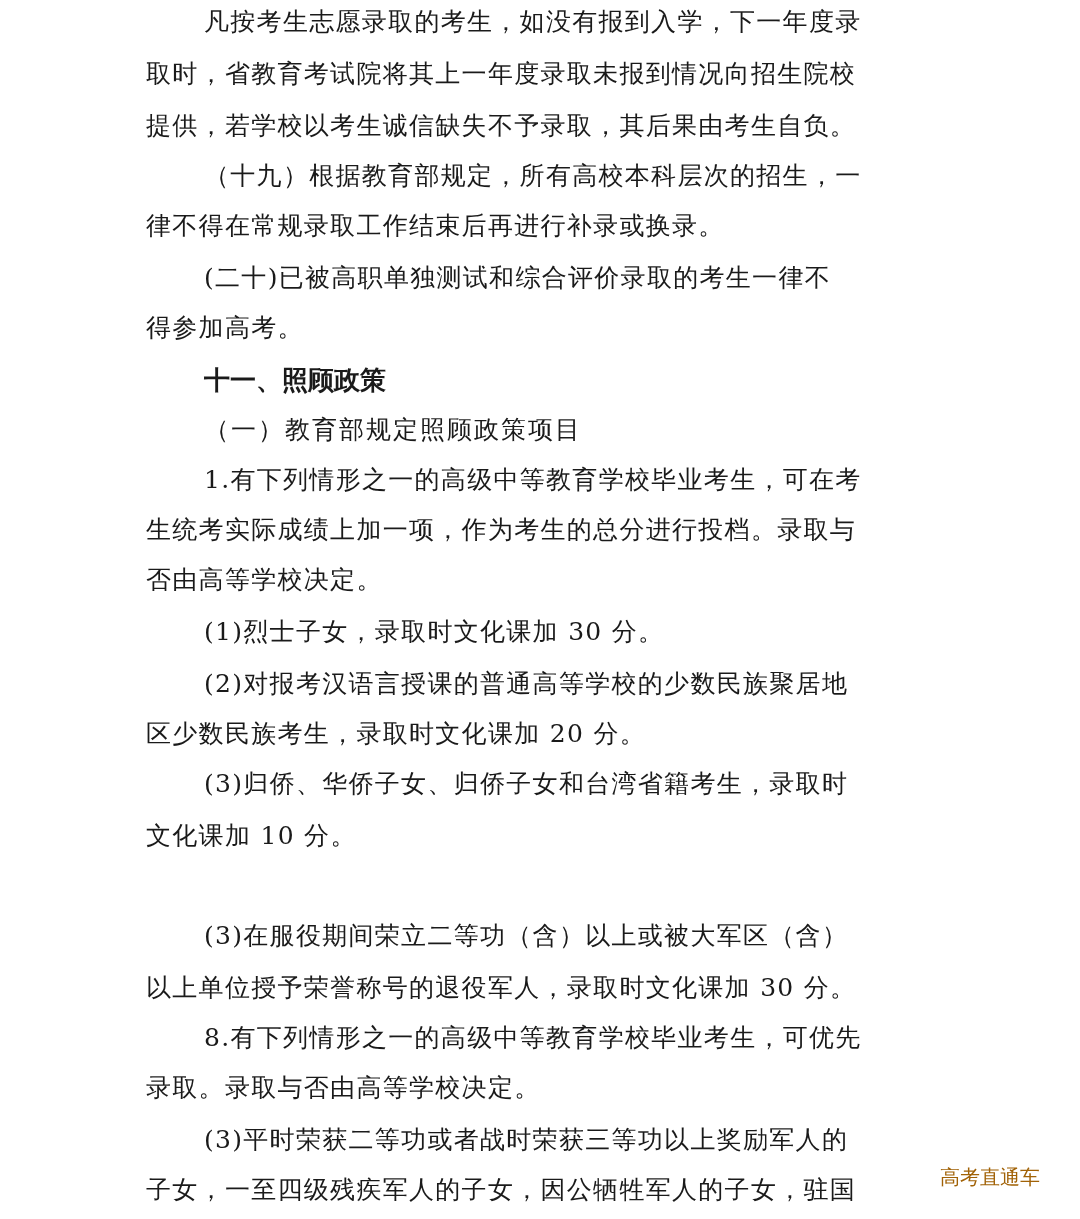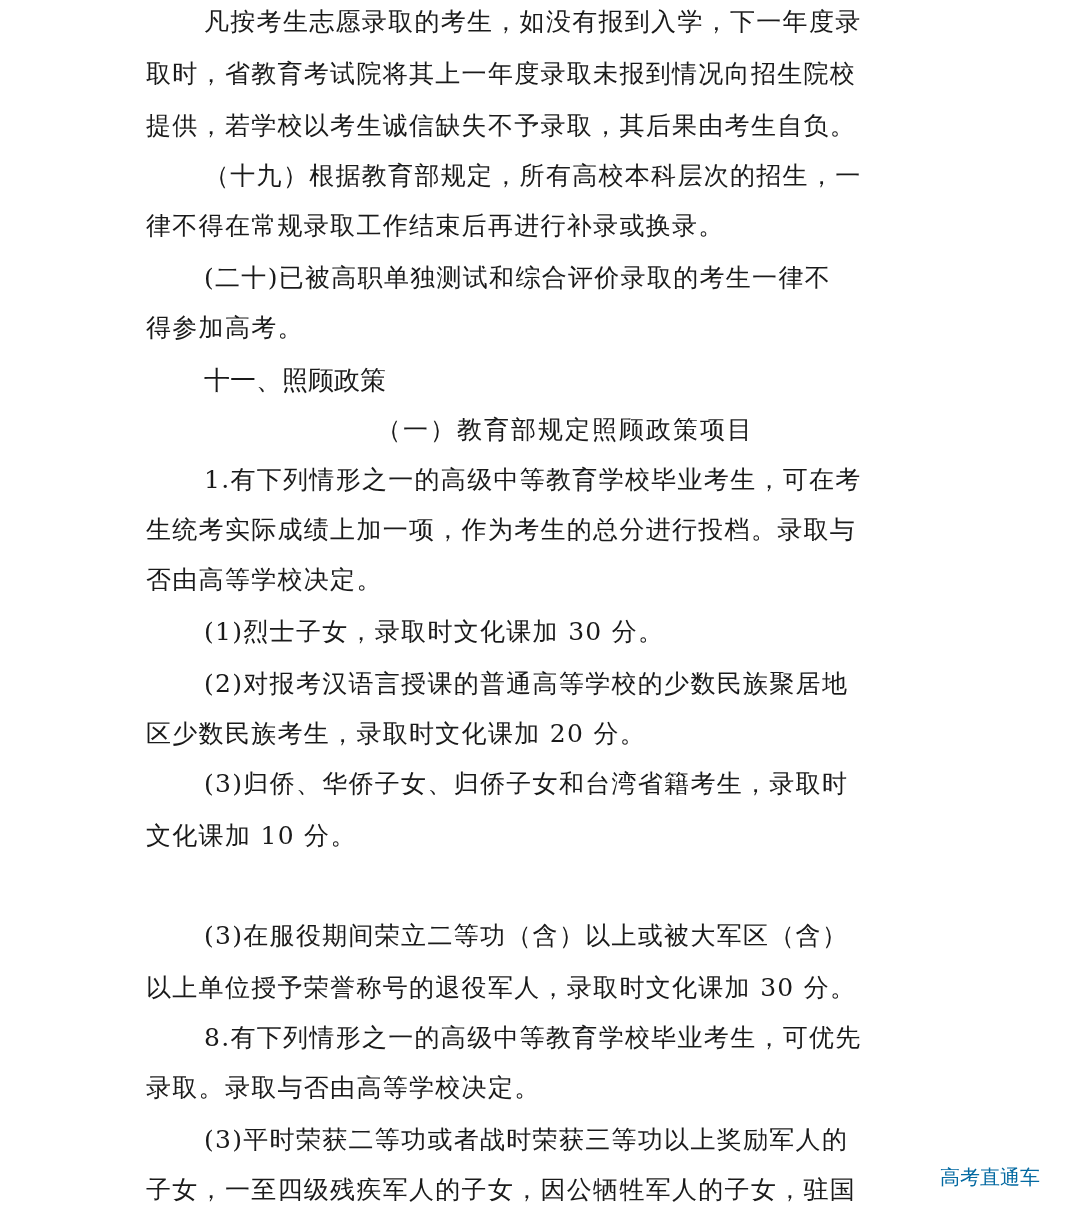--- a/index.html
+++ b/index.html
@@ -3,24 +3,24 @@
 <meta charset="utf-8">
 <style>
   html, body { margin: 0; padding: 0; background: #ffffff; }
   body { width: 1080px; height: 1219px; position: relative; overflow: hidden;
          font-family: "DejaVu Serif", "Liberation Serif", serif; color: #1a1a1a; }
   .page { position: absolute; left: 0; top: 0; width: 1080px; height: 1013px; }
   .line { position: absolute; left: 146px; width: 780px; height: 40px;
           font-size: 25px; line-height: 40px; white-space: nowrap;
           letter-spacing: 1.3px; }
   .indent { left: 204px; width: 722px; }
-  .heading { font-weight: normal; font-size: 26px; font-family: "DejaVu Sans", "Liberation Sans", sans-serif; letter-spacing: 0px; }
-  .subheading { letter-spacing: 2px; text-align: center; }
+  .heading { font-weight: bold; font-size: 26px; font-family: "DejaVu Sans", "Liberation Sans", sans-serif; letter-spacing: 0px; }
+  .subheading { letter-spacing: 2px; }
   .watermark { position: absolute; left: 940px; top: 1164px; font-size: 20px;
-               color: #0369a1; font-family: "DejaVu Sans", "Liberation Sans", sans-serif; letter-spacing: 0px; }
+               color: #a16207; font-family: "DejaVu Sans", "Liberation Sans", sans-serif; letter-spacing: 0px; }
 </style>
 </head>
 <body>
 
 <div class="page">
   <div class="line indent" style="top:2px">凡按考生志愿录取的考生，如没有报到入学，下一年度录</div>
   <div class="line" style="top:54px">取时，省教育考试院将其上一年度录取未报到情况向招生院校</div>
   <div class="line" style="top:106px">提供，若学校以考生诚信缺失不予录取，其后果由考生自负。</div>
   <div class="line indent" style="top:156px">（十九）根据教育部规定，所有高校本科层次的招生，一</div>
   <div class="line" style="top:206px">律不得在常规录取工作结束后再进行补录或换录。</div>

